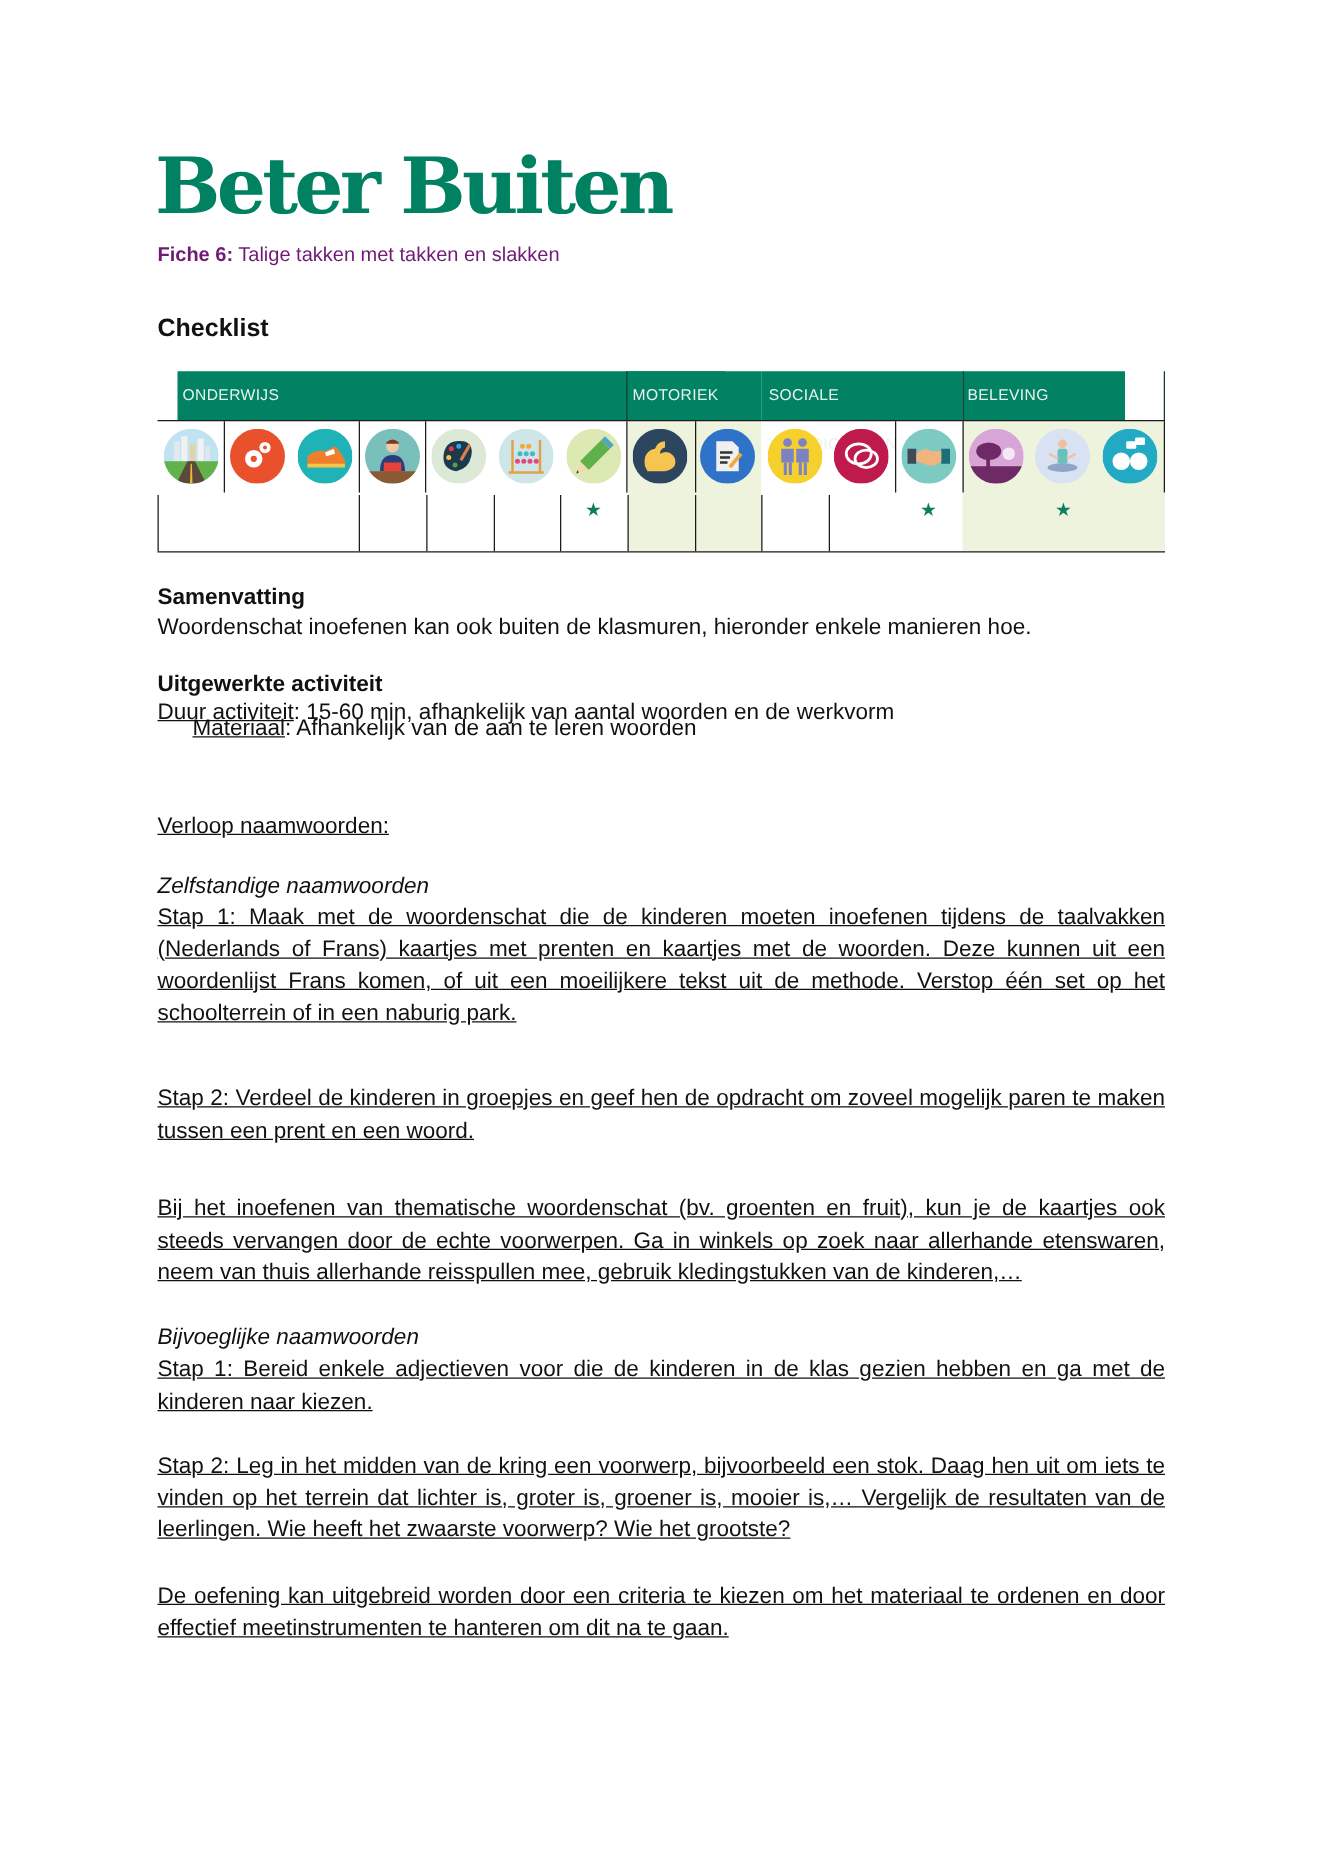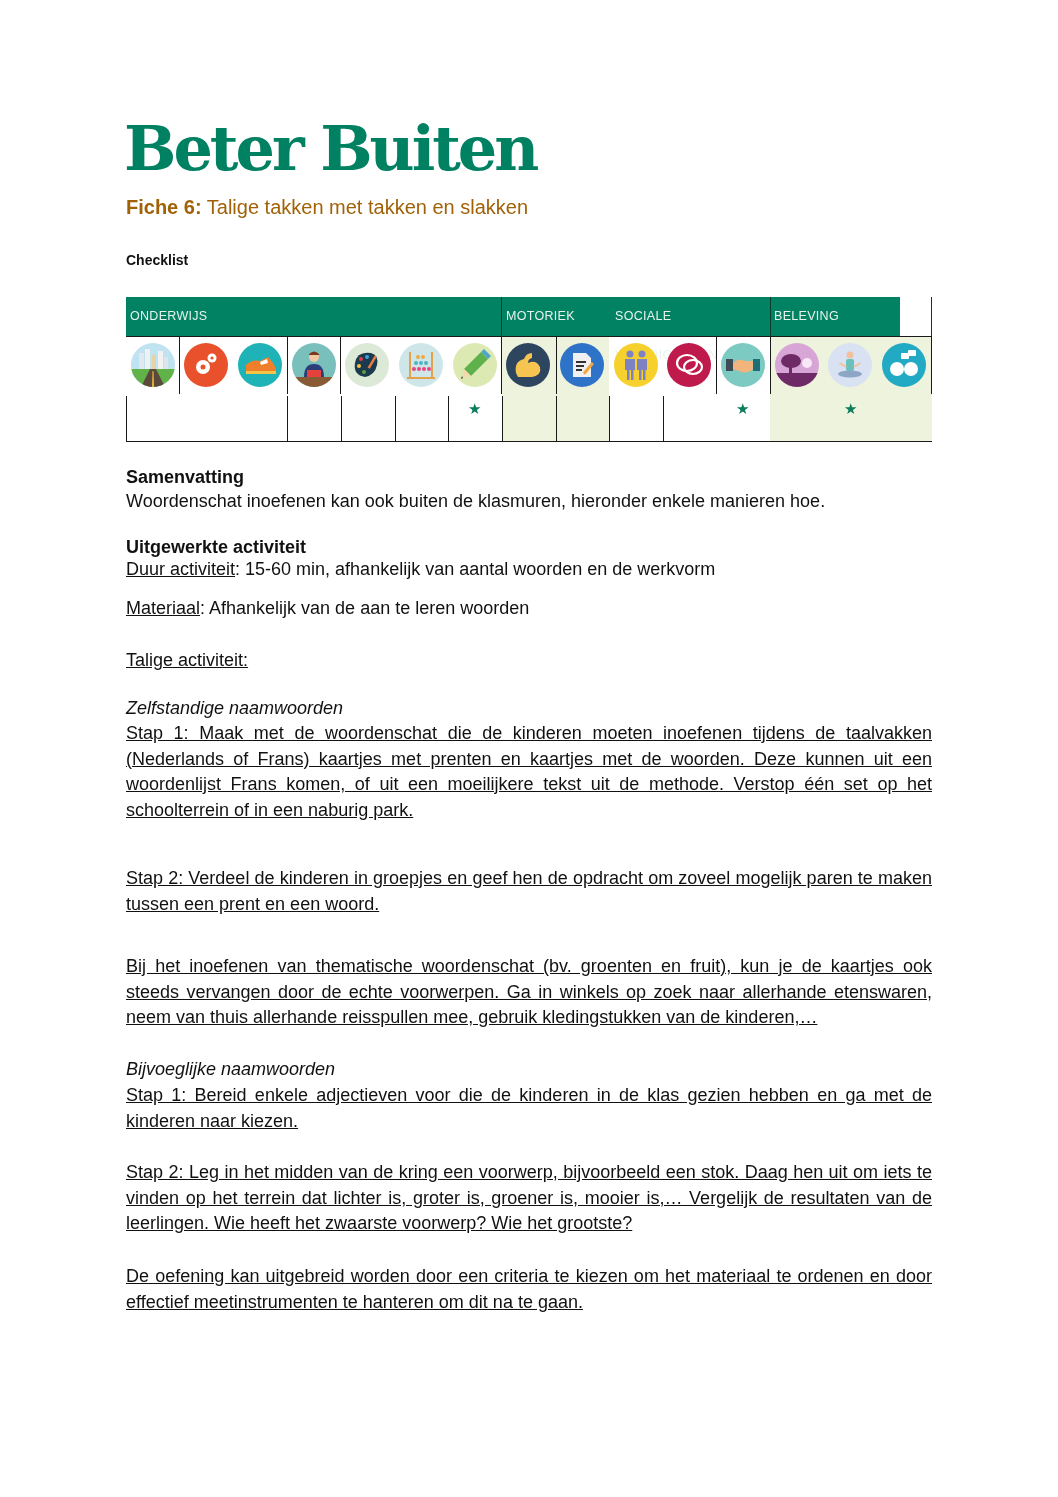--- a/index.html
+++ b/index.html
@@ -1,20 +1,20 @@
 <!DOCTYPE html>
 <html><head>
 <meta charset="utf-8">
 <style>
   html, body { margin: 0; padding: 0; background: #ffffff; }
   body { width: 1058px; height: 1497px; position: relative; font-family: "Liberation Sans", sans-serif; color: #111; }
   .brand { position: absolute; left: 124px; top: 118px; font-family: "DejaVu Serif", serif; font-weight: bold; font-size: 62px; letter-spacing: -3px; color: #008161; line-height: 1; }
-  .fiche { position: absolute; left: 126px; top: 196px; font-size: 20px; color: #a16207; white-space: nowrap; }
+  .fiche { position: absolute; left: 126px; top: 196px; font-size: 16px; color: #701a75; white-space: nowrap; }
   .fiche b { font-weight: bold; }
-  .checklist-title { position: absolute; left: 126px; top: 252px; font-size: 14px; font-weight: bold; }
+  .checklist-title { position: absolute; left: 126px; top: 252px; font-size: 20px; font-weight: bold; }
 
   .table { position: absolute; left: 126px; top: 297px; width: 806px; height: 145px; }
   .hdr { position: absolute; top: 0; height: 39px; background: #008263; color: #e8f3ee; font-size: 12.5px; letter-spacing: 0.3px; line-height: 39px; padding-left: 4px; box-sizing: border-box; }
   .hdr-div { position: absolute; top: 0; height: 39px; width: 1px; background: #0b3d2f; }
   .hdr-line { position: absolute; left: 0; top: 39px; width: 806px; height: 1px; background: #1a1a1a; }
   .shade { position: absolute; background: #edf3dc; }
   .icon { position: absolute; top: 46px; width: 44px; height: 44px; border-radius: 50%; overflow: hidden; }
   .icon svg { width: 44px; height: 44px; display: block; }
   .vdiv { position: absolute; width: 1px; background: #1a1a1a; }
   .bottom-line { position: absolute; left: 0; top: 144px; width: 806px; height: 1px; background: #1a1a1a; }
@@ -32,21 +32,21 @@
 <div class="brand">Beter Buiten</div>
 <div class="fiche"><b>Fiche 6:</b><span> Talige takken met takken en slakken</span></div>
 <div class="checklist-title">Checklist</div>
 
 <div class="table">
 
   <div class="shade" style="left:376px; top:40px; width:107px; height:104px;"></div>
   <div class="shade" style="left:644px; top:40px; width:162px; height:104px;"></div>
   <div class="shade" style="left:322px; top:40px; width:54px; height:57px; background:#ffffff;"></div>
 
-  <div class="hdr" style="left:0; width:438px;">ONDERWIJS</div>
+  <div class="hdr" style="left:16px; width:438px;">ONDERWIJS</div>
   <div class="hdr" style="left:376px; width:107px;">MOTORIEK</div>
   <div class="hdr" style="left:483px; width:161px; padding-left:6px;">SOCIALE VAARDIGHEDEN</div>
   <div class="hdr" style="left:644px; width:130px;">BELEVING</div>
   <div class="hdr-div" style="left:375px;"></div>
   <div class="hdr-div" style="left:644px;"></div>
   <div class="hdr-div" style="left:805px;"></div>
   <div class="hdr-line"></div>
 
   <div class="vdiv" style="left:53px; top:40px; height:57px;"></div>
   <div class="vdiv" style="left:161px; top:40px; height:57px;"></div>
@@ -221,22 +221,22 @@
   <div class="star" style="left:342px;">★</div>
   <div class="star" style="left:610px;">★</div>
   <div class="star" style="left:718px;">★</div>
 </div>
 
 <div class="txt h" style="top:465px;">Samenvatting</div>
 <div class="txt" style="top:489px;">Woordenschat inoefenen kan ook buiten de klasmuren, hieronder enkele manieren hoe.</div>
 
 <div class="txt h" style="top:535px;">Uitgewerkte activiteit</div>
 <div class="txt" style="top:557px;"><span class="u">Duur activiteit</span><span>: 15-60 min, afhankelijk van aantal woorden en de werkvorm</span></div>
-<div class="txt" style="top:596px;"><span class="u">Materiaal</span><span>: Afhankelijk van de aan te leren woorden</span></div>
-<div class="txt u" style="top:648px;">Talige activiteit:</div>
+<div class="txt" style="top:570px;margin-left:28px;"><span class="u">Materiaal</span><span>: Afhankelijk van de aan te leren woorden</span></div>
+<div class="txt u" style="top:648px;">Verloop naamwoorden:</div>
 
 <div class="txt i" style="top:696px;">Zelfstandige naamwoorden</div>
 <div class="txt just" style="top:721px;">Stap 1: Maak met de woordenschat die de kinderen moeten inoefenen tijdens de taalvakken (Nederlands of Frans) kaartjes met prenten en kaartjes met de woorden. Deze kunnen uit een woordenlijst Frans komen, of uit een moeilijkere tekst uit de methode. Verstop één set op het schoolterrein of in een naburig park.</div>
 <div class="txt just" style="top:850px;margin-top:16px;">Stap 2: Verdeel de kinderen in groepjes en geef hen de opdracht om zoveel mogelijk paren te maken tussen een prent en een woord.</div>
 <div class="txt just" style="top:927px;margin-top:27px;">Bij het inoefenen van thematische woordenschat (bv. groenten en fruit), kun je de kaartjes ook steeds vervangen door de echte voorwerpen. Ga in winkels op zoek naar allerhande etenswaren, neem van thuis allerhande reisspullen mee, gebruik kledingstukken van de kinderen,…</div>
 
 <div class="txt i" style="top:1057px;">Bijvoeglijke naamwoorden</div>
 <div class="txt just" style="top:1083px;">Stap 1: Bereid enkele adjectieven voor die de kinderen in de klas gezien hebben en ga met de kinderen naar kiezen.</div>
 <div class="txt just" style="top:1160px;">Stap 2: Leg in het midden van de kring een voorwerp, bijvoorbeeld een stok. Daag hen uit om iets te vinden op het terrein dat lichter is, groter is, groener is, mooier is,… Vergelijk de resultaten van de leerlingen. Wie heeft het zwaarste voorwerp? Wie het grootste?</div>
 <div class="txt just" style="top:1264px;">De oefening kan uitgebreid worden door een criteria te kiezen om het materiaal te ordenen en door effectief meetinstrumenten te hanteren om dit na te gaan.</div>

